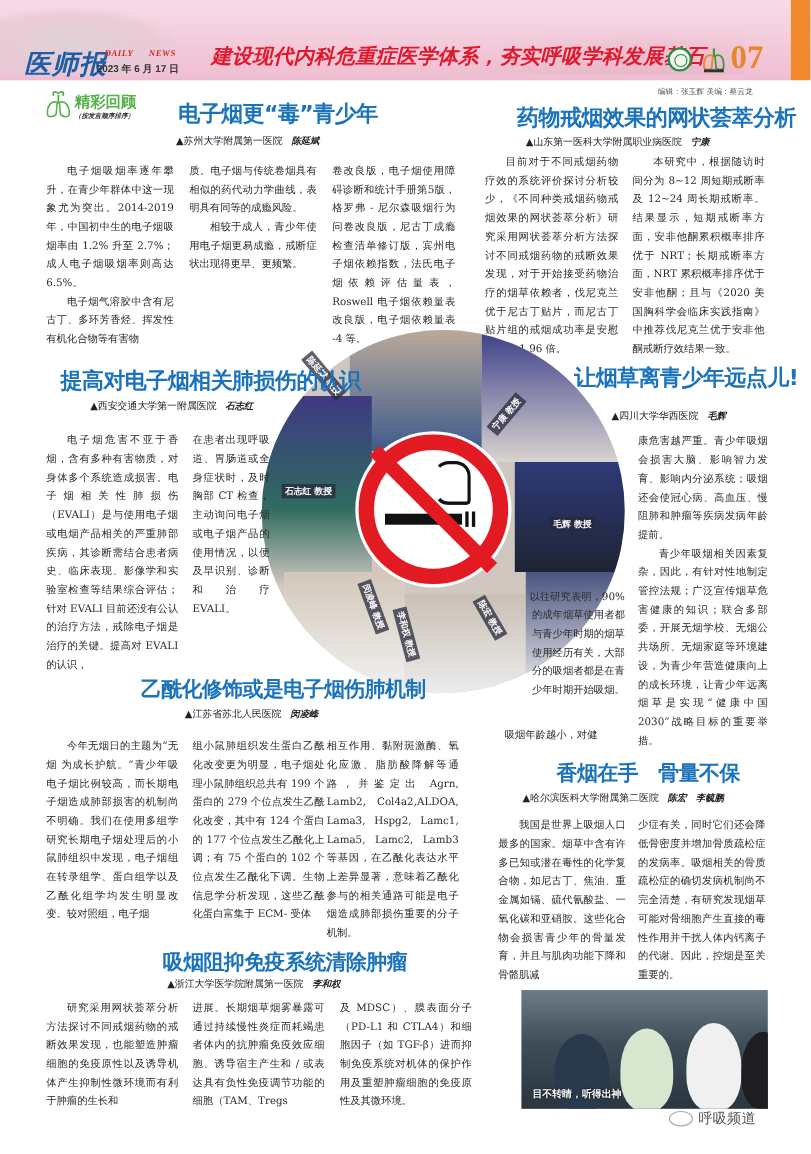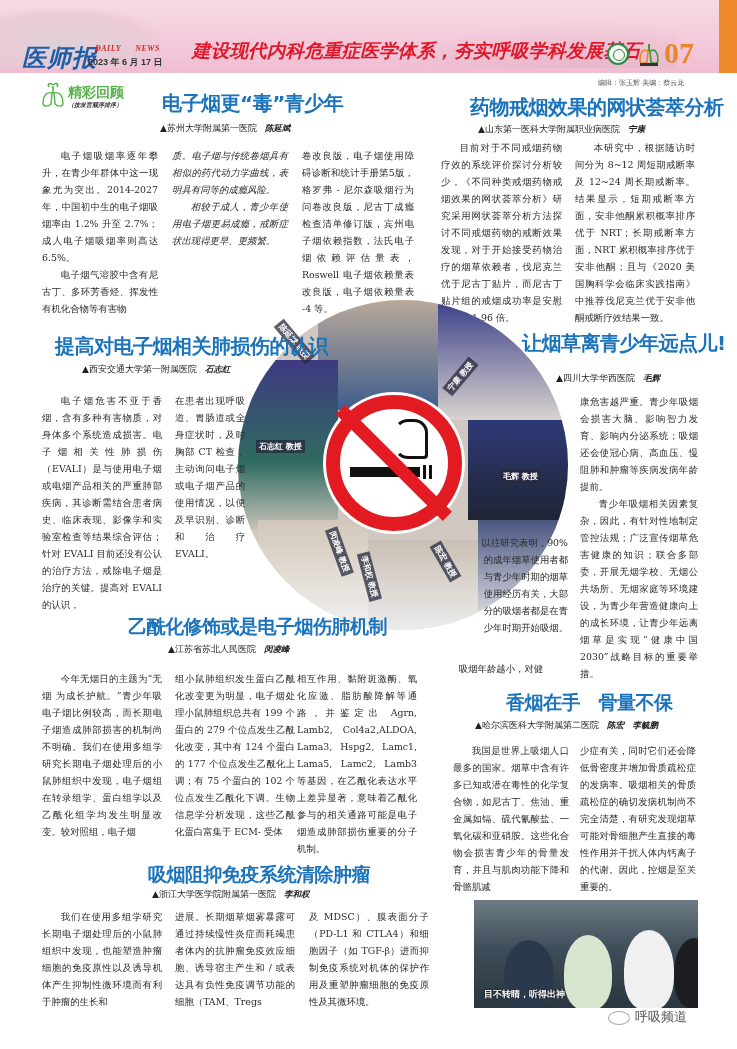--- a/index.html
+++ b/index.html
@@ -98,24 +98,24 @@
   </svg>
   <div class="title">精彩回顾</div>
   <div class="sub">（按发言顺序排序）</div>
 </div>
 
 <div class="headline" style="left:162px; top:90px; font-size:20px;">电子烟更“毒”青少年</div>
 <div class="byline" style="left:160px; top:122px;">
   <span>▲苏州大学附属第一医院</span><span class="author">陈延斌</span>
 </div>
 <div class="col" style="left:42px; top:147px; width:116px;">
-  <p>电子烟吸烟率逐年攀升，在青少年群体中这一现象尤为突出。2014-2027 年，中国初中生的电子烟吸烟率由 1.2% 升至 2.7%；成人电子烟吸烟率则高达 6.5%。</p>
+  <p>电子烟吸烟率逐年攀升，在青少年群体中这一现象尤为突出。2014-2019 年，中国初中生的电子烟吸烟率由 1.2% 升至 2.7%；成人电子烟吸烟率则高达 6.5%。</p>
   <p>电子烟气溶胶中含有尼古丁、多环芳香烃、挥发性有机化合物等有害物</p>
 </div>
-<div class="col" style="left:172px; top:147px; width:116px;font-style:italic;">
+<div class="col" style="left:172px; top:147px; width:116px;">
   <p class="cont">质。电子烟与传统卷烟具有相似的药代动力学曲线，表明具有同等的成瘾风险。</p>
   <p>相较于成人，青少年使用电子烟更易成瘾，戒断症状出现得更早、更频繁。</p>
 </div>
 <div class="col" style="left:302px; top:147px; width:112px;">
   <p class="cont">卷改良版，电子烟使用障碍诊断和统计手册第5版，格罗弗 - 尼尔森吸烟行为问卷改良版，尼古丁成瘾检查清单修订版，宾州电子烟依赖指数，法氏电子烟依赖评估量表，Roswell 电子烟依赖量表改良版，电子烟依赖量表 -4 等。</p>
 </div>
 
 <div class="headline" style="left:470px; top:94px; font-size:20px;">药物戒烟效果的网状荟萃分析</div>
 <div class="byline" style="left:478px; top:123px;text-align:right;">
   <span>▲山东第一医科大学附属职业病医院</span><span class="author">宁康</span>
@@ -201,21 +201,21 @@
 </div>
 <div class="col" style="left:580px; top:742px; width:116px;">
   <p class="cont">少症有关，同时它们还会降低骨密度并增加骨质疏松症的发病率。吸烟相关的骨质疏松症的确切发病机制尚不完全清楚，有研究发现烟草可能对骨细胞产生直接的毒性作用并干扰人体内钙离子的代谢。因此，控烟是至关重要的。</p>
 </div>
 
 <div class="headline" style="left:148px; top:862px; font-size:19px;">吸烟阻抑免疫系统清除肿瘤</div>
 <div class="byline" style="left:152px; top:888px;">
   <span>▲浙江大学医学院附属第一医院</span><span class="author">李和权</span>
 </div>
 <div class="col" style="left:42px; top:908px; width:120px;">
-  <p>我们在使用多组学研究长期电子烟处理后的小鼠肺组织中发现，也能塑造肿瘤细胞的免疫原性以及诱导机体产生抑制性微环境而有利于肿瘤的生长和</p>
+  <p>研究采用网状荟萃分析方法探讨不同戒烟药物的戒断效果发现，也能塑造肿瘤细胞的免疫原性以及诱导机体产生抑制性微环境而有利于肿瘤的生长和</p>
 </div>
 <div class="col" style="left:175px; top:908px; width:120px;">
   <p class="cont">进展。长期烟草烟雾暴露可通过持续慢性炎症而耗竭患者体内的抗肿瘤免疫效应细胞、诱导宿主产生和 / 或表达具有负性免疫调节功能的细胞（TAM、Tregs</p>
 </div>
 <div class="col" style="left:309px; top:908px; width:120px;">
   <p class="cont">及 MDSC）、膜表面分子（PD-L1 和 CTLA4）和细胞因子（如 TGF-β）进而抑制免疫系统对机体的保护作用及重塑肿瘤细胞的免疫原性及其微环境。</p>
 </div>
 
 <div class="audience-photo">
   <div class="person" style="left:30px; top:40px; width:50px; height:70px; background:#2a3a4c;"></div>

